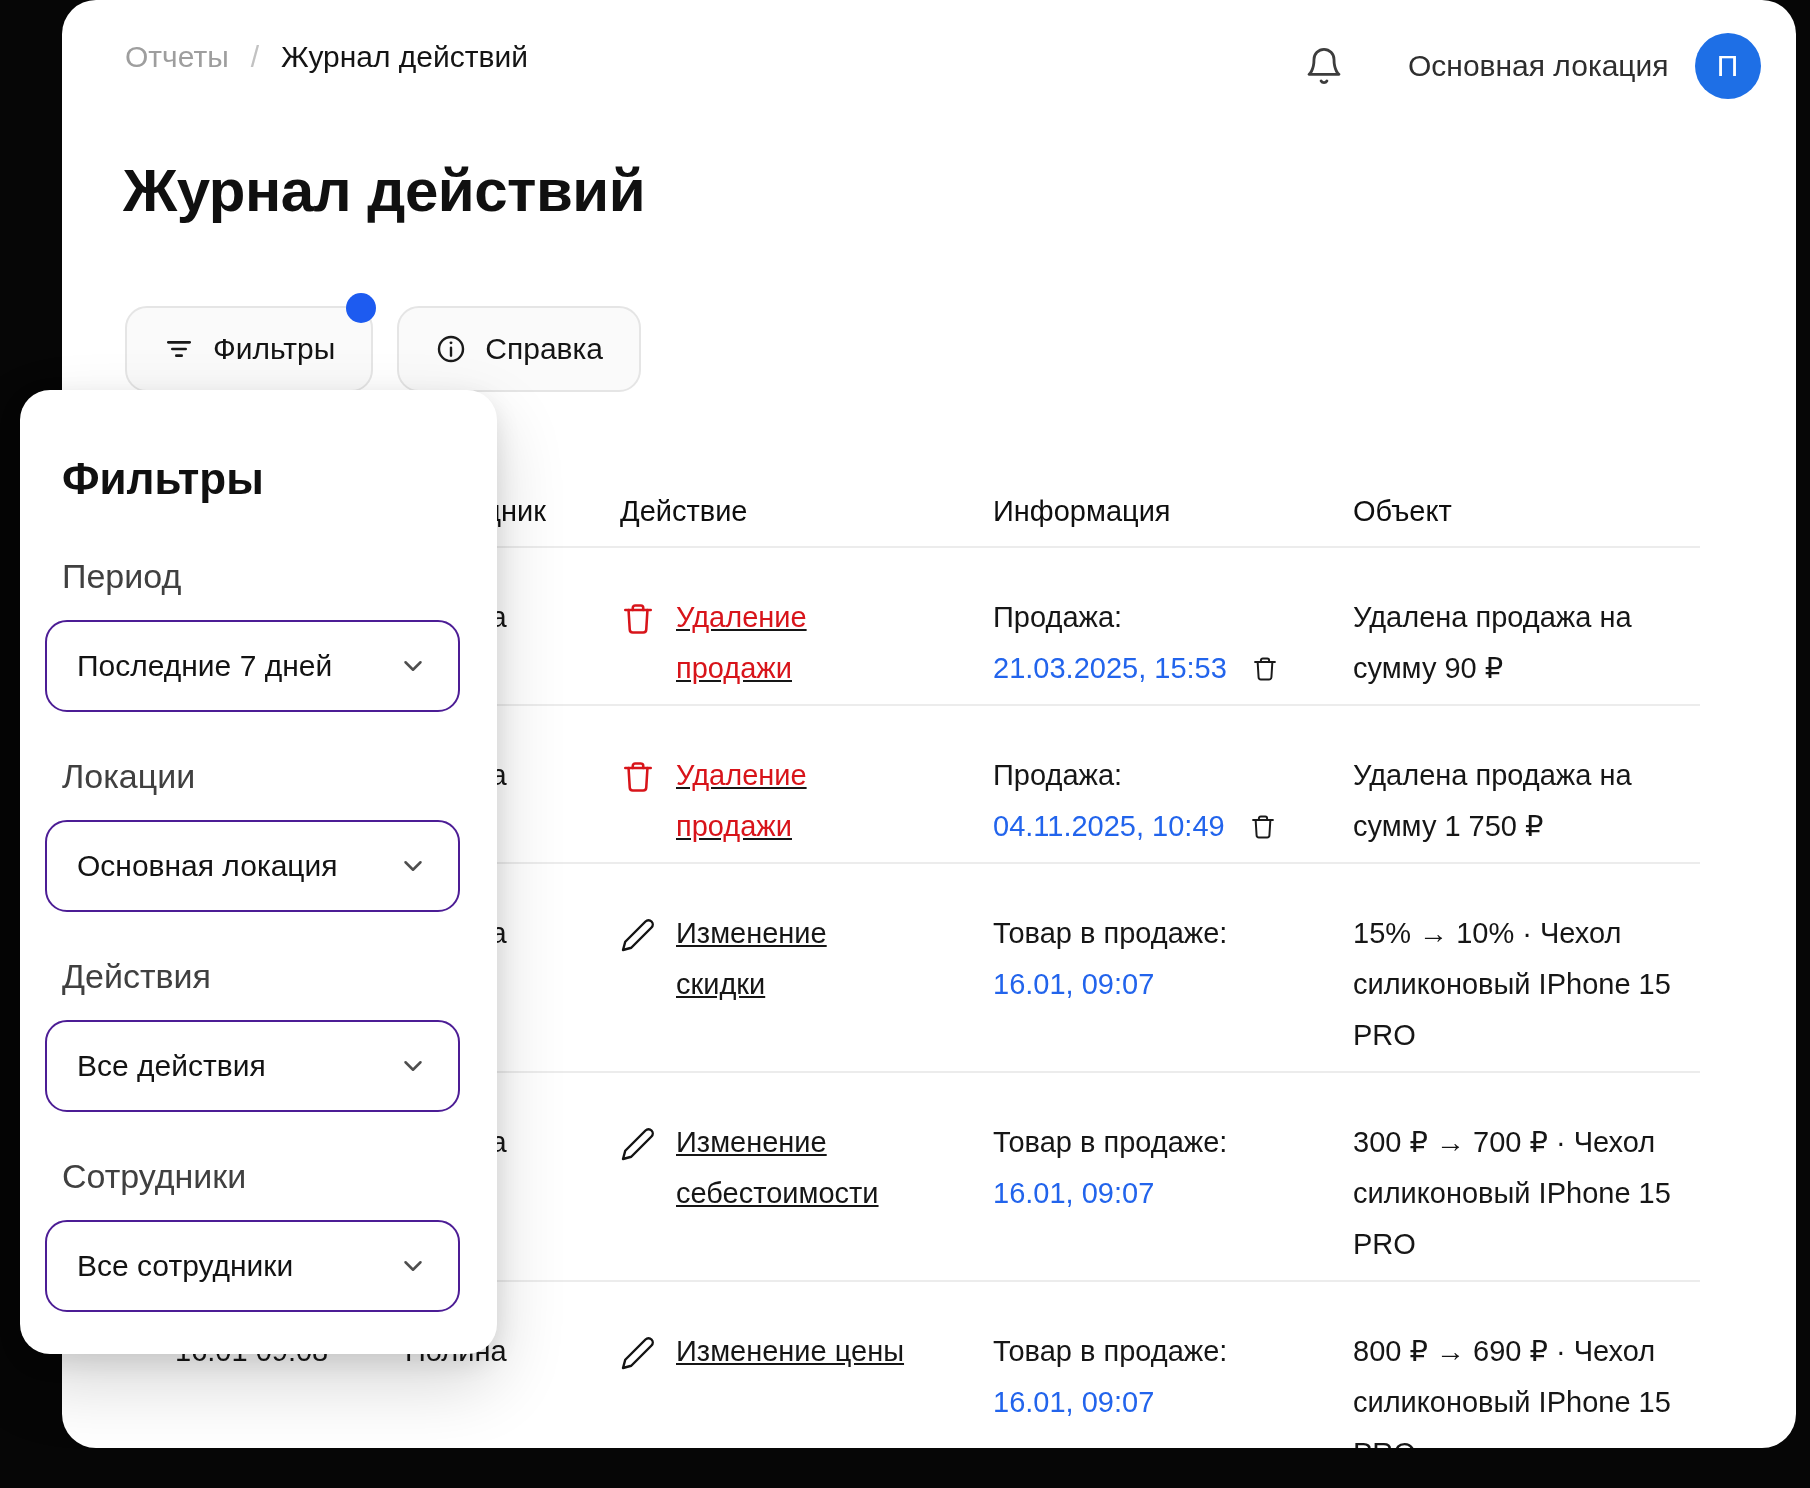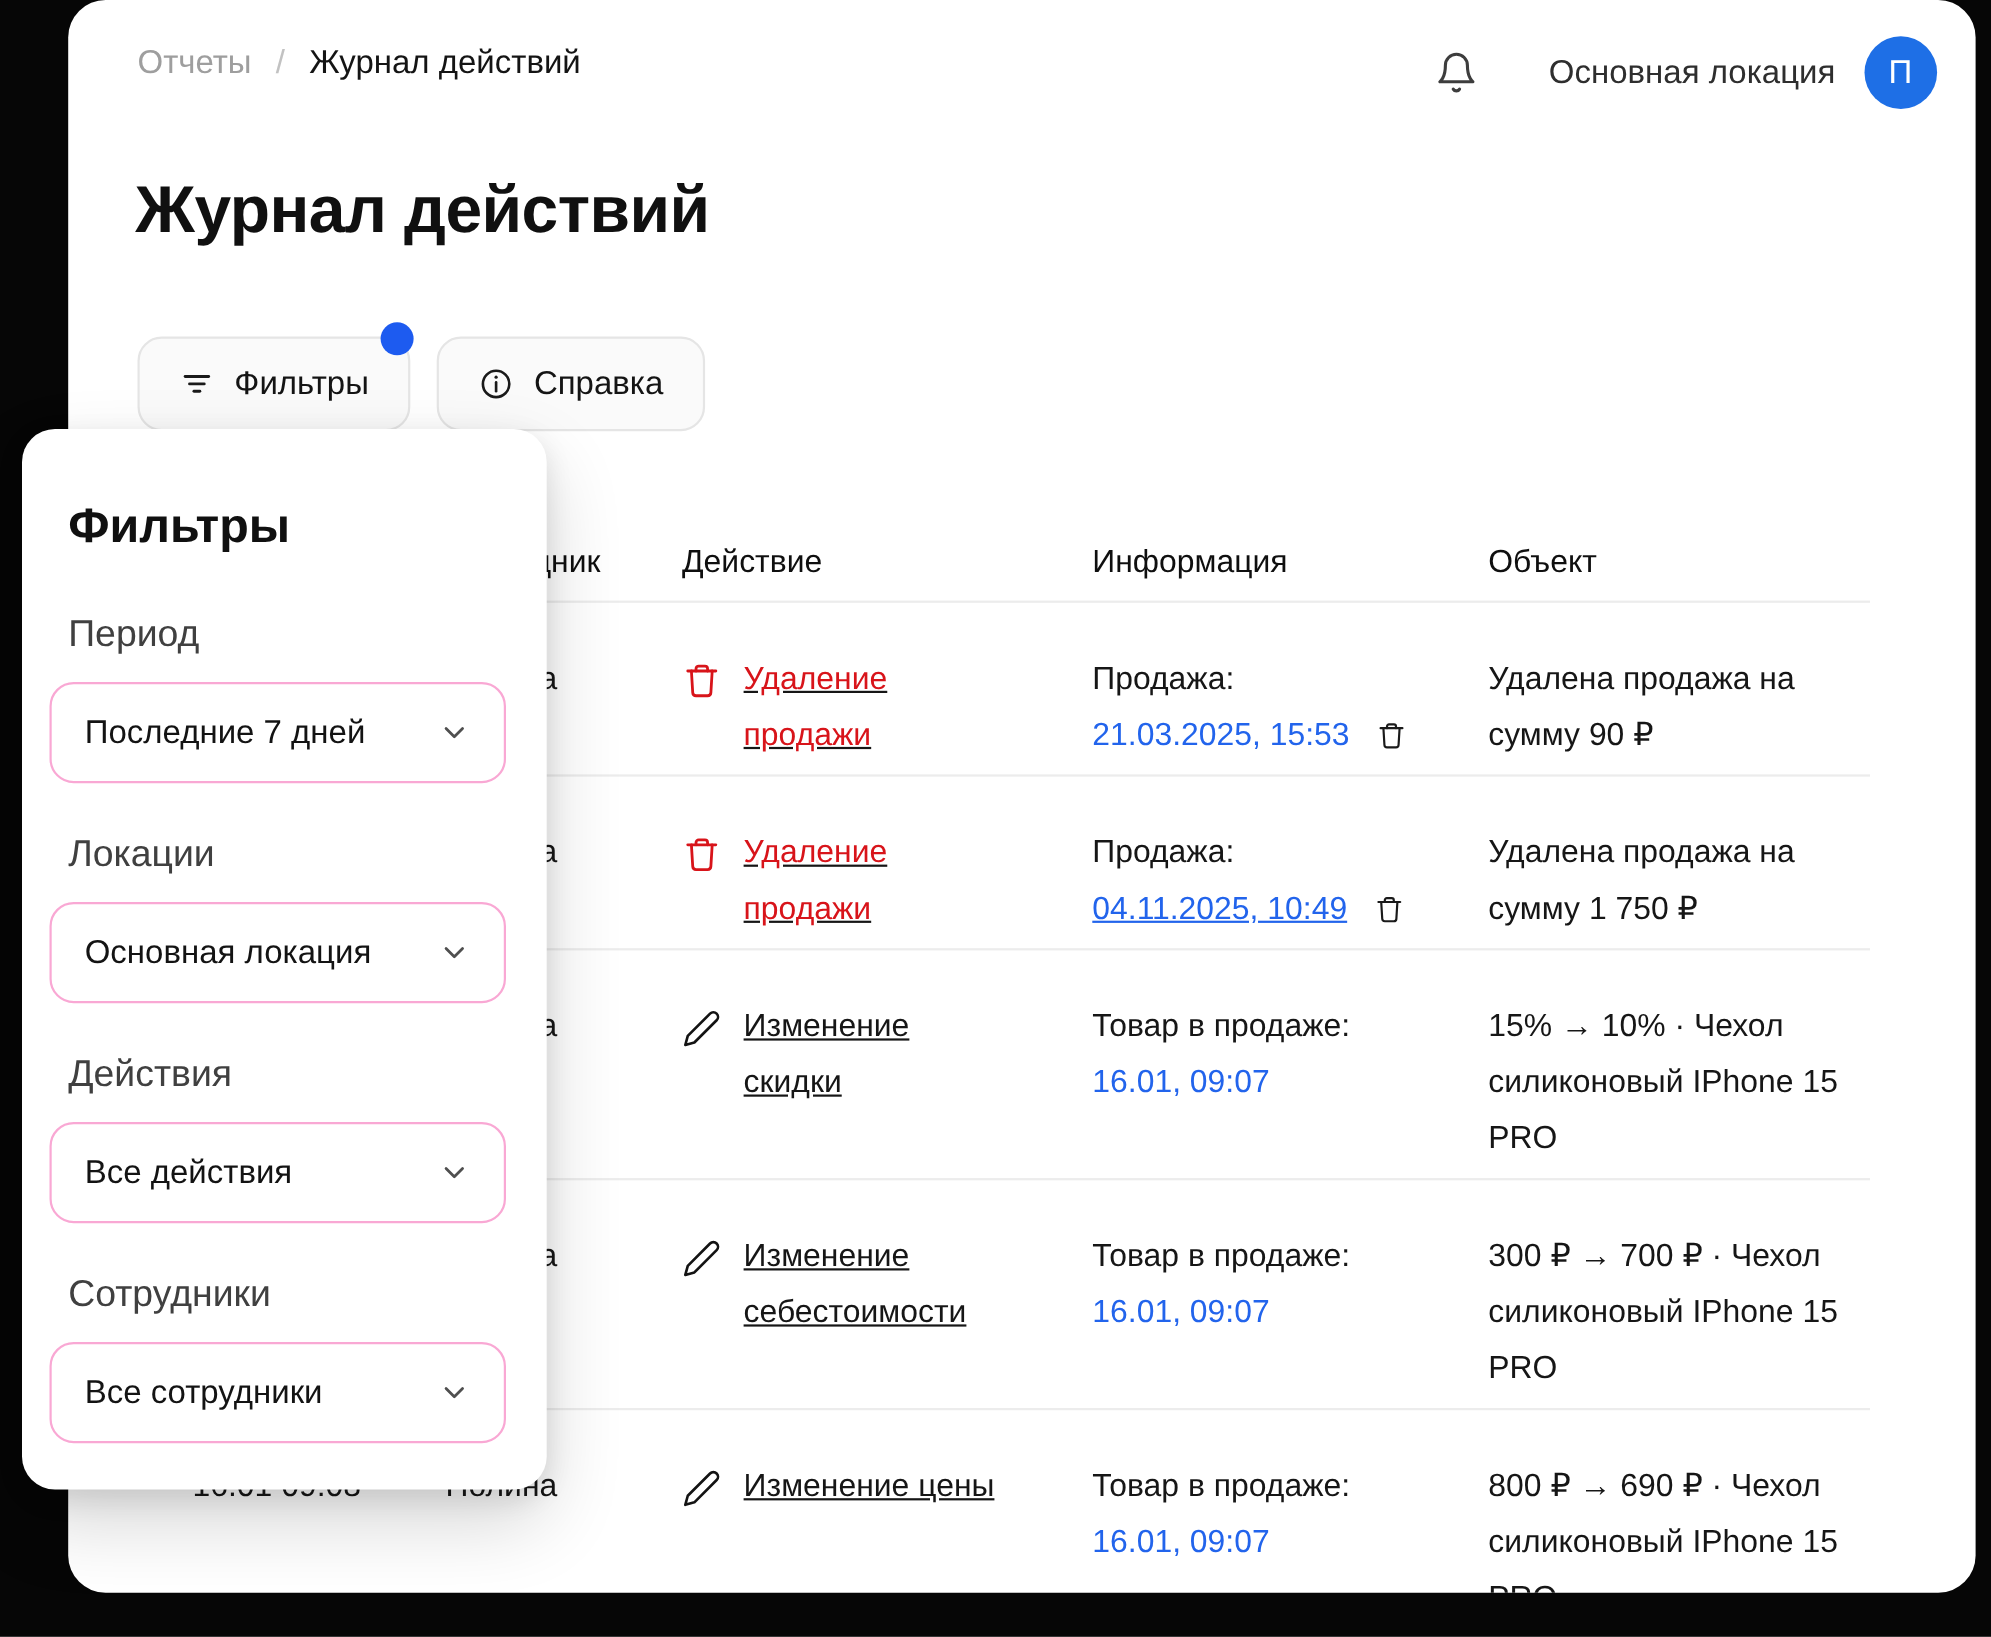--- a/index.html
+++ b/index.html
@@ -87,21 +87,21 @@
   .filter-panel {
     position:absolute; left:20px; top:390px; width:477px; box-sizing:border-box;
     background:#ffffff; border-radius:30px;
     padding:64px 37px 42px 25px;
     box-shadow:0 30px 70px rgba(0,0,0,0.16), 0 8px 24px rgba(0,0,0,0.10);
     z-index:10;
   }
   .filter-panel h2 { margin:0 0 54px 17px; font-size:44px; font-weight:700; color:#101010; }
   .fgroup-label { display:block; margin:0 0 26px 17px; font-size:34px; line-height:36px; color:#404040; }
   .fselect {
-    height:92px; box-sizing:border-box; border:2px solid #f9a8d4; border-radius:22px;
+    height:92px; box-sizing:border-box; border:2px solid #4c1d95; border-radius:22px;
     display:flex; align-items:center; justify-content:space-between; padding:0 30px;
     font-size:30px; color:#131313; margin-bottom:46px; background:#fff; cursor:pointer;
   }
   .fgroup:last-child .fselect { margin-bottom:0; }
   .chevron { width:30px; height:30px; color:#4f4f4f; flex:none; }
 </style>
 </head>
 <body>
 
 <div class="card">
@@ -200,21 +200,21 @@
                 <path d="M3.5 6h17"></path>
                 <path d="M8.5 6V4.6A1.6 1.6 0 0 1 10.1 3h3.8a1.6 1.6 0 0 1 1.6 1.6V6"></path>
                 <path d="M18.3 6l-.8 13.1A2 2 0 0 1 15.5 21h-7a2 2 0 0 1-2-1.9L5.7 6"></path>
               </svg>
             </span>
       <span class="action-label danger-text">Удаление продажи</span>
     </div>
     <div class="cell-object">
       <div class="obj-label">Продажа:</div>
       <div class="obj-link-row">
-        <span class="obj-link" style="color: rgb(34, 100, 236); text-decoration: underline;">04.11.2025, 10:49</span>
+        <span class="obj-link" style="color: rgb(34, 100, 236);">04.11.2025, 10:49</span>
         <span class="obj-trash">
           <svg viewBox="0 0 24 24" fill="none" stroke="currentColor" stroke-width="1.7" stroke-linecap="round" stroke-linejoin="round">
             <path d="M3.5 6h17"></path>
                   <path d="M8.5 6V4.6A1.6 1.6 0 0 1 10.1 3h3.8a1.6 1.6 0 0 1 1.6 1.6V6"></path>
             <path d="M18.3 6l-.8 13.1A2 2 0 0 1 15.5 21h-7a2 2 0 0 1-2-1.9L5.7 6"></path>
           </svg>
         </span>
       </div>
     </div>
     <div class="cell-info">Удалена продажа на сумму 1 750 ₽</div>

